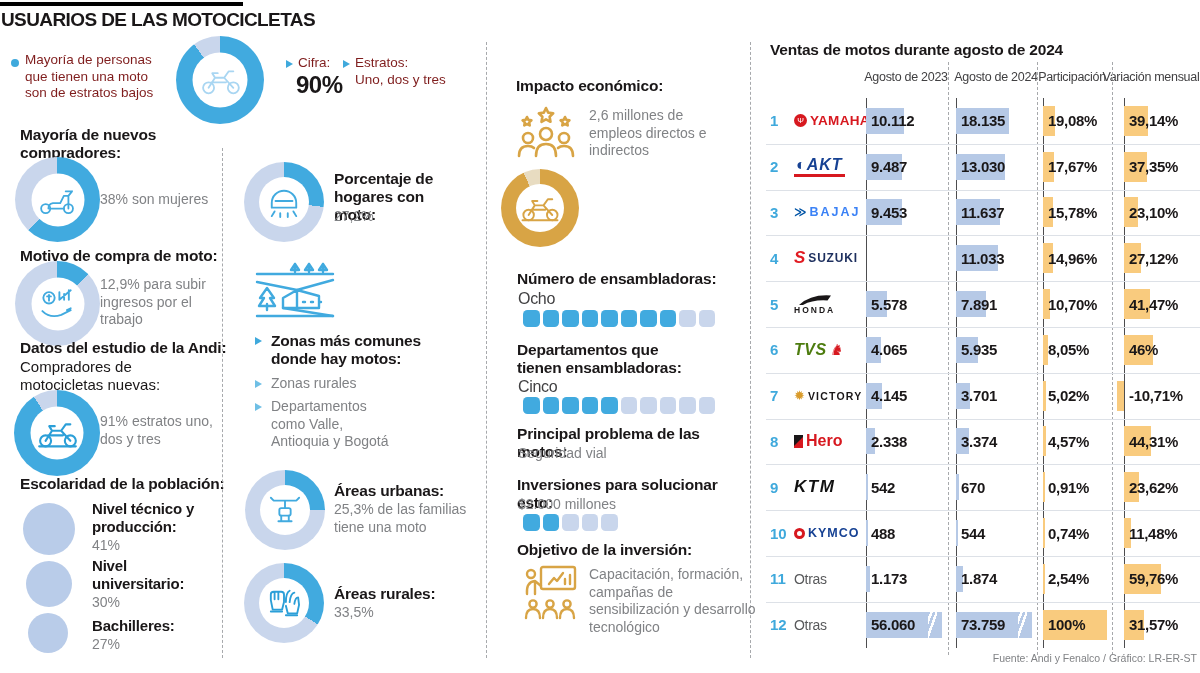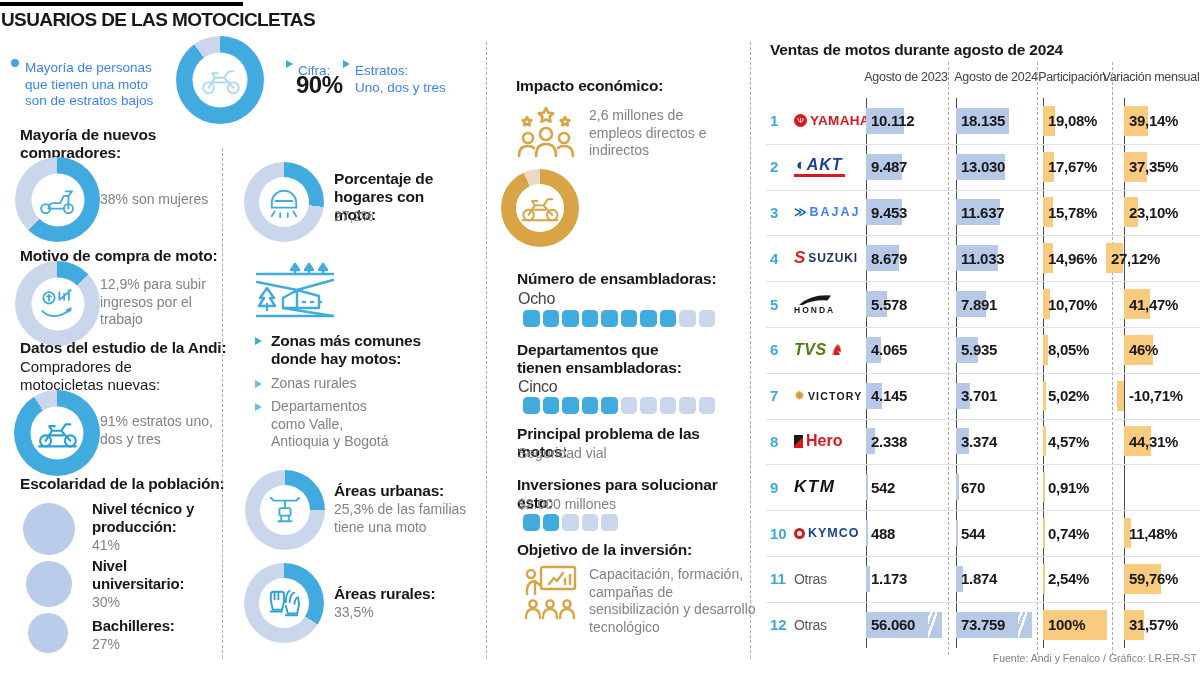--- a/index.html
+++ b/index.html
@@ -1,21 +1,21 @@
 <!DOCTYPE html>
 <html><head>
 <meta charset="utf-8">
 <style>
   html,body{margin:0;padding:0;background:#fff;}
   #canvas{position:relative;width:1200px;height:673px;background:#fff;overflow:hidden;
           font-family:"Liberation Sans","DejaVu Sans",sans-serif;color:#1a1718;}
   .abs{position:absolute;}
   .h{font-weight:bold;color:#1a1718;font-size:15.5px;line-height:18px;letter-spacing:-0.2px;}
   .g{color:#808285;font-size:14px;line-height:17.5px;}
-  .dg{color:#3b82f6;font-size:13.5px;line-height:16.5px;margin-top:8px;}
+  .dg{color:#7f1d1d;font-size:13.5px;line-height:16.5px;}
   .arrow{width:0;height:0;border-left:7px solid #3fa9dc;border-top:4.5px solid transparent;border-bottom:4.5px solid transparent;}
   .topbar{background:#000;height:4px;}
   .title{font-weight:bold;font-size:19px;letter-spacing:-0.6px;white-space:nowrap;}
   .dot{width:8px;height:8px;border-radius:50%;background:#3fa9dc;}
   .vdash{border-left:1px dashed #a7a9ac;width:0;}
   
   .donut{border-radius:50%;}
   .donut .hole{position:absolute;left:50%;top:50%;transform:translate(-50%,-50%);
     background:#fff;border-radius:50%;display:flex;align-items:center;justify-content:center;}
   .icon{display:block;}
@@ -355,33 +355,29 @@
           <i class="bar orange" style="width:14.322000000000001px;"></i>
           <b>23,10%</b>
         </span>
       </div>
       <div class="trow sep" style="top: 235.4px;">
         <span class="rank">4</span>
         <span class="logo">
           <span style="color:#e11b22;font-weight:800;font-style:italic;font-size:17px">S</span>
           <span class="lgt" style="color:#1d2f5e;font-weight:800;font-size:12px;letter-spacing:0.8px">SUZUKI</span>
         </span>
-        <span class="cell" style="left:100px;width:82px">
-          <i class="bar blue" style="width:32.69275053304904px"></i>
-          <b>8.679</b>
-        </span>
         <span class="cell" style="left:190px;width:80px">
           <i class="bar blue" style="width:41.55998578535892px"></i>
           <b>11.033</b>
         </span>
         <span class="cell" style="left:277px;width:66px">
           <i class="bar orange" style="width:9.5744px"></i>
           <b>14,96%</b>
         </span>
-        <span class="cell" style="left:340px;width:64px">
+        <span class="cell" style="left:358px;width:64px">
           <i class="bar orange" style="width:16.8144px;"></i>
           <b>27,12%</b>
         </span>
       </div>
       <div class="trow sep" style="top: 281.2px;">
         <span class="rank">5</span>
         <span class="logo">
           <span class="hondablk">
             <svg width="34" height="12" viewBox="0 0 34 12">
               <path d="M1 11 Q13 0 33 1.5 L29.5 6.5 Q15 5.5 5 11 Z" fill="#1a1718"></path>
@@ -485,20 +481,24 @@
           <b>542</b>
         </span>
         <span class="cell" style="left:190px;width:80px">
           <i class="bar blue" style="width:2.5238095238095237px"></i>
           <b>670</b>
         </span>
         <span class="cell" style="left:277px;width:66px">
           <i class="bar orange" style="width:2px"></i>
           <b>0,91%</b>
         </span>
+        <span class="cell" style="left:358px;width:76px">
+          <i class="bar orange" style="width:14.644400000000001px;"></i>
+          <b>23,62%</b>
+        </span>
       </div>
       <div class="trow sep" style="top: 510.2px;">
         <span class="rank">10</span>
         <span class="logo">
           <span class="kymark"></span>
           <span class="lgt" style="color:#164193;font-weight:800;font-size:12.5px;letter-spacing:1px">KYMCO</span>
         </span>
         <span class="cell" style="left:100px;width:82px">
           <i class="bar blue" style="width:2px"></i>
           <b>488</b>

